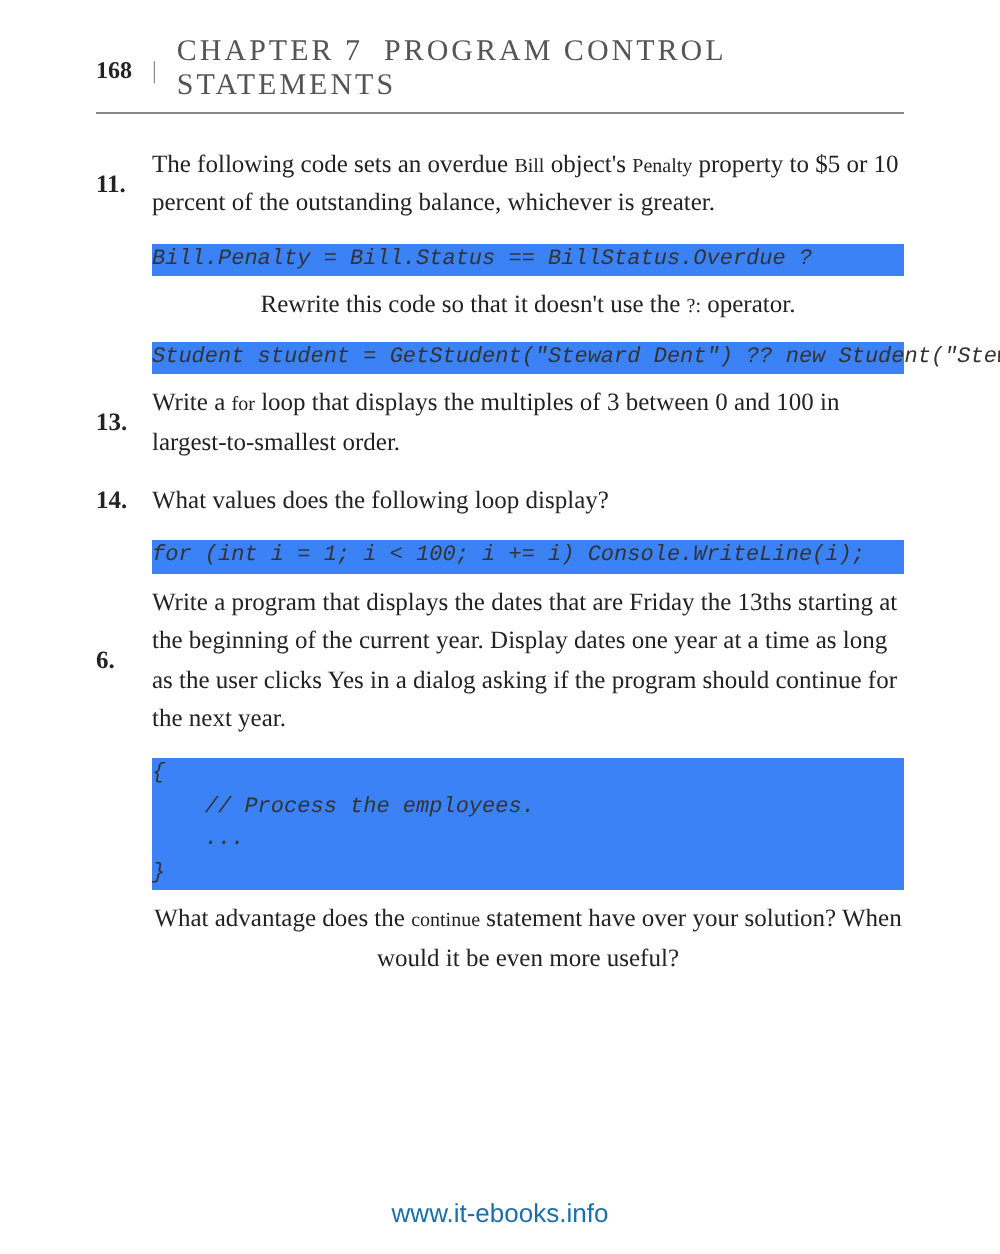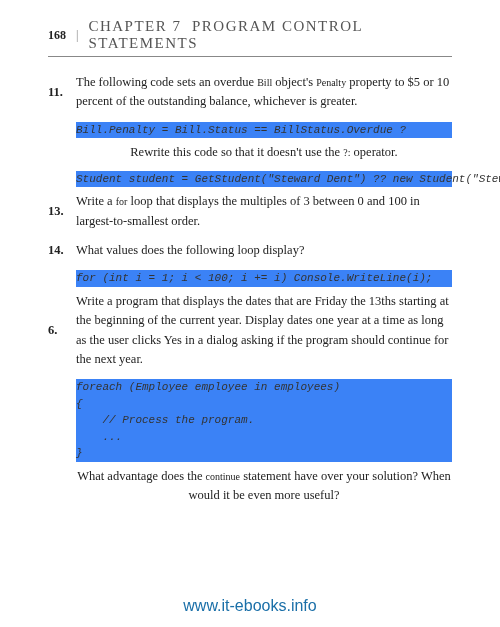--- a/index.html
+++ b/index.html
@@ -101,21 +101,21 @@
       position: absolute;
       bottom: 12px;
       left: 0;
       right: 0;
       text-align: center;
     }
 
     .footer a {
       color: #1a6fa8;
       text-decoration: none;
-      font-size: 16px;
+      font-size: 13px;
       font-family: Arial, sans-serif;
     }
 
     .sub-question {
       margin-left: 28px;
       margin-bottom: 8px;
       font-size: 12.5px;
       line-height: 1.55;
       text-align: center;
     }
@@ -170,24 +170,23 @@
     </div>
 
     <div class="question">
       <span class="q-number">6.</span>
       <div class="q-text">
         Write a program that displays the dates that are Friday the 13ths starting at the beginning of the current year. Display dates one year at a time as long as the user clicks Yes in a dialog asking if the program should continue for the next year.
       </div>
     </div>
 
     <div class="code-block">
-      <span class="code-line">foreach (Employee employee in employees)</span>
       <span class="code-line">{</span>
       <span class="code-line"></span>
-      <span class="code-line">    // Process the program.</span>
+      <span class="code-line">    // Process the employees.</span>
       <span class="code-line">    ...</span>
       <span class="code-line">}</span>
     </div>
     <div class="sub-question">
       What advantage does the <span class="inline-code">continue</span> statement have over your solution? When would it be even more useful?
     </div>
 
   </div>
 
   <div class="footer">

